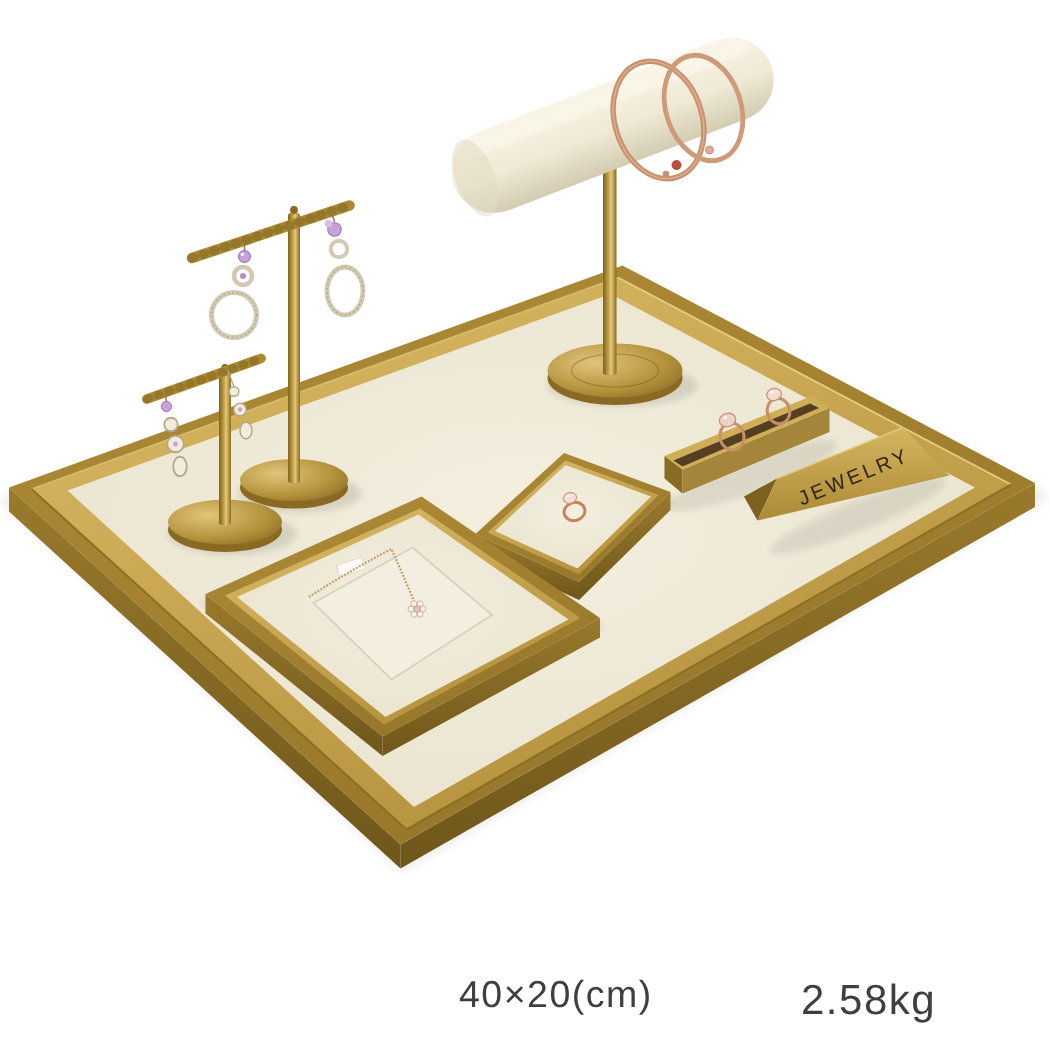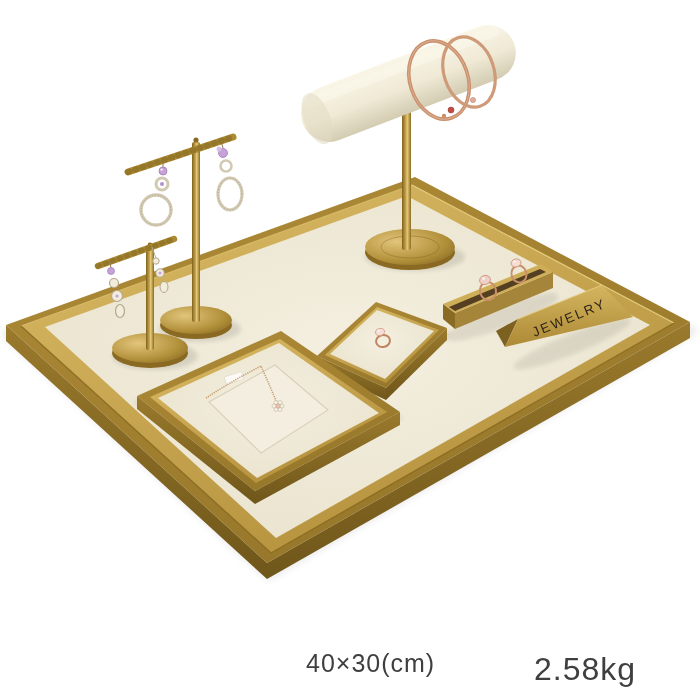--- a/index.html
+++ b/index.html
@@ -1,20 +1,20 @@
 <!DOCTYPE html>
 <html><head>
 <meta charset="utf-8">
 <style>
   html,body{margin:0;padding:0;background:#fff;}
   .stage{position:relative;width:700px;height:700px;background:#ffffff;overflow:hidden;
          font-family:"Liberation Sans", sans-serif;}
   .caption{position:absolute;color:#3f3f3f;font-size:25px;letter-spacing:1px;white-space:nowrap;}
   .cap-size{left:306px;top:649px;}
-  .cap-weight{left:534px;top:651px;font-size:32px;}
+  .cap-weight{left:534px;top:651px;font-size:28px;}
   svg{position:absolute;left:0;top:0;}
 </style>
 </head>
 <body>
 
 <div class="stage">
 <svg width="700" height="700" viewBox="0 0 700 700">
   <defs>
     <linearGradient id="gPole" x1="0" y1="0" x2="1" y2="0">
       <stop offset="0" stop-color="#7e611c"></stop>
@@ -209,15 +209,15 @@
         <circle cx="276" cy="409.5" r="2" fill="#f6f2e6" stroke="#b8ab8e" stroke-width="0.5"></circle>
         <circle cx="274" cy="406" r="2" fill="#f6f2e6" stroke="#b8ab8e" stroke-width="0.5"></circle>
         <circle cx="276" cy="402.5" r="2" fill="#f6f2e6" stroke="#b8ab8e" stroke-width="0.5"></circle>
         <circle cx="280" cy="402.5" r="2" fill="#f6f2e6" stroke="#b8ab8e" stroke-width="0.5"></circle>
         <circle cx="278" cy="406" r="2.2" fill="#ecc3b2" stroke="#c49a7e" stroke-width="0.5"></circle>
       </g>
     </g>
   </g>
 </svg>
 
-<div class="caption cap-size">40×30(cm)</div>
+<div class="caption cap-size">40×20(cm)</div>
 <div class="caption cap-weight">2.58kg</div>
 </div>
 
 </body></html>

